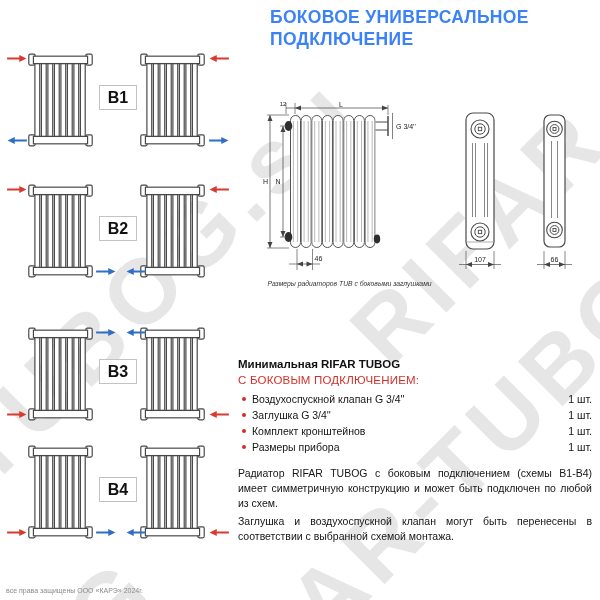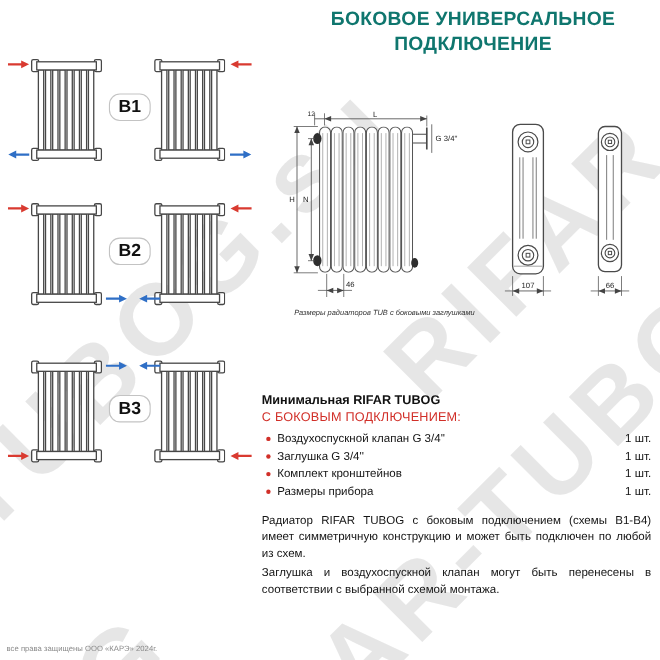--- a/index.html
+++ b/index.html
@@ -14,36 +14,36 @@
     transform-origin:0 0;pointer-events:none;
   }
   #wm1{left:-70px;top:430px}
   #wm2{left:150px;top:700px}
   #wm3{left:330px;top:310px}
   #wm4{left:-160px;top:800px}
   
   #content{position:absolute;inset:0;z-index:1}
   
   .page-title{
-    position:absolute;top:6px;right:10px;width:320px;text-align:center;
+    position:absolute;top:6px;right:10px;width:320px;text-align:left;
     font-size:17.5px;font-weight:800;line-height:1.28;letter-spacing:.3px;
-    color:#0f766e;white-space:pre-line;
+    color:#3b82f6;white-space:pre-line;
   }
   
   .scheme{position:absolute;left:0;width:240px;height:100px}
   #scheme-b1{top:50px}
   #scheme-b2{top:181px}
   #scheme-b3{top:324px}
   #scheme-b4{top:442px}
   .rad{position:absolute;top:0;width:65px;height:100px}
   .rad.l{left:28px}
   .rad.r{left:140px}
   .slabel{
     position:absolute;left:99px;top:35px;width:36px;height:23px;background:#fff;
-    border:1.3px solid #c3c3c3;border-radius:10px;display:flex;align-items:center;
+    border:1.3px solid #c3c3c3;border-radius:0;display:flex;align-items:center;
     justify-content:center;font-weight:bold;font-size:16px;color:#111;
   }
   .arr{position:absolute;width:20px;height:9px}
   .arr.sup{fill:var(--supply)}
   .arr.ret{fill:var(--return)}
   .arr.dl{transform:scaleX(-1)}
   
   .fv{position:absolute;left:262px;top:100px}
   .sv{position:absolute;left:452px;top:103px}
   svg text{font-family:"Liberation Sans",sans-serif;fill:#222}
@@ -172,20 +172,41 @@
       </svg>
     <svg class="arr sup" style="left:7px;top:86px" viewBox="0 0 22 10">
         <use href="#sym-arrow"></use>
       </svg>
     <svg class="arr sup dl" style="left:209px;top:86px" viewBox="0 0 22 10">
         <use href="#sym-arrow"></use>
       </svg>
     <div class="slabel">B3</div>
   </div>
 
+  <div class="scheme" id="scheme-b4">
+    <svg class="rad l">
+        <use href="#sym-radiator"></use>
+      </svg>
+    <svg class="rad r">
+        <use href="#sym-radiator"></use>
+      </svg>
+    <svg class="arr sup" style="left:7px;top:86px" viewBox="0 0 22 10">
+        <use href="#sym-arrow"></use>
+      </svg>
+    <svg class="arr ret" style="left:96px;top:86px" viewBox="0 0 22 10">
+        <use href="#sym-arrow"></use>
+      </svg>
+    <svg class="arr ret dl" style="left:126px;top:86px" viewBox="0 0 22 10">
+        <use href="#sym-arrow"></use>
+      </svg>
+    <svg class="arr sup dl" style="left:209px;top:86px" viewBox="0 0 22 10">
+        <use href="#sym-arrow"></use>
+      </svg>
+    <div class="slabel">B4</div>
+  </div>
 
   <svg class="fv" width="175" height="190" viewBox="0 0 175 190">
     <g>
       <use href="#sym-sect" x="28" y="15" width="11" height="133"></use>
       <use href="#sym-sect" x="38.65" y="15" width="11" height="133"></use>
       <use href="#sym-sect" x="49.3" y="15" width="11" height="133"></use>
       <use href="#sym-sect" x="59.95" y="15" width="11" height="133"></use>
       <use href="#sym-sect" x="70.6" y="15" width="11" height="133"></use>
       <use href="#sym-sect" x="81.25" y="15" width="11" height="133"></use>
       <use href="#sym-sect" x="91.9" y="15" width="11" height="133"></use>

